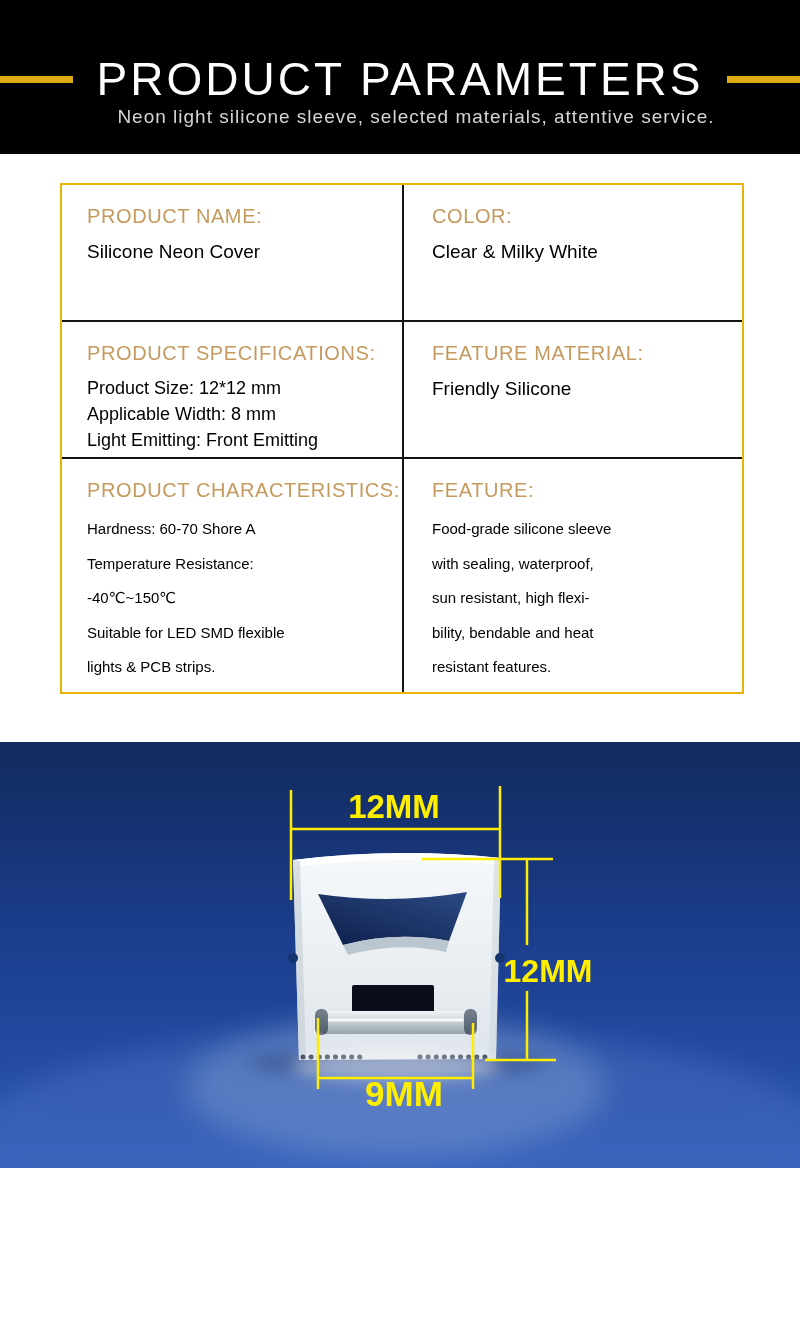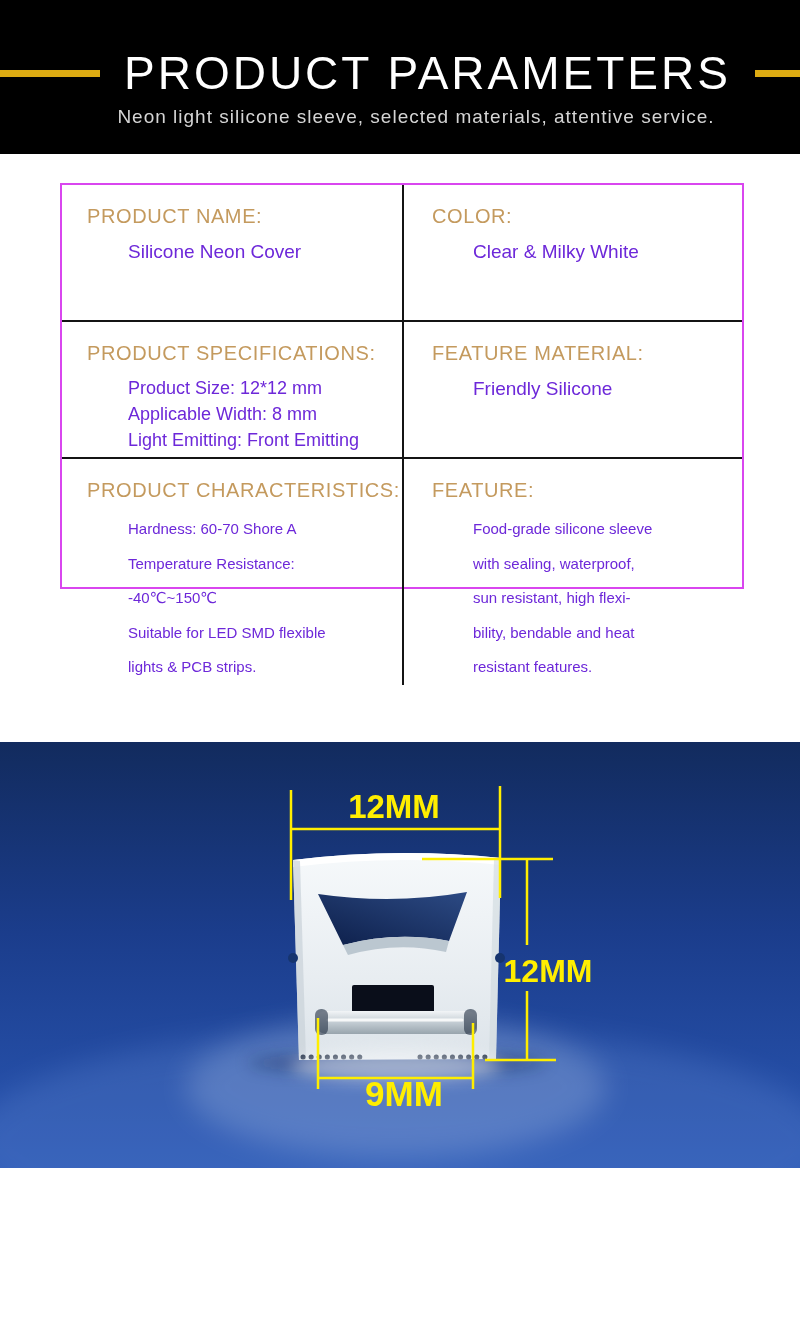--- a/index.html
+++ b/index.html
@@ -12,22 +12,22 @@
     overflow: hidden;
   }
 
   
   .page-header {
     position: absolute; left: 0; top: 0;
     width: 800px; height: 154px;
     background: #000000;
   }
   .title-row {
-    position: absolute; left: 0; top: 50px; width: 800px;
-    display: flex; align-items: center; justify-content: flex-start; gap: 24px;
+    position: absolute; left: 0; top: 56px; width: 800px;
+    display: flex; align-items: center; justify-content: center; gap: 24px;
   }
   .title-dash {
     width: 100px; height: 7px; background: #ddab12; flex: 0 0 auto;
   }
   .page-title {
     color: #ffffff;
     font-size: 46px;
     letter-spacing: 3px;
     white-space: nowrap;
     line-height: 1;
@@ -37,39 +37,39 @@
     text-align: center;
     color: #d5d5d5;
     font-size: 19px;
     letter-spacing: 1px;
     margin-left: 16px;
   }
 
   
   .param-table {
     position: absolute; left: 60px; top: 183px;
-    width: 684px; height: 406px;
-    border: 2px solid #d946ef;
+    width: 684px; height: 511px;
+    border: 2px solid #eab308;
     display: grid;
     grid-template-columns: 340px 1fr;
     grid-template-rows: 137px 137px auto;
     background: #ffffff;
   }
   .cell { padding: 18px 10px 0 25px; }
   .cell.right-col { padding-left: 28px; border-left: 2px solid #141414; }
   .cell.rb { border-bottom: 2px solid #141414; }
   .cell-heading {
     color: #c49a5e;
     font-size: 20px;
     letter-spacing: 0.6px;
     line-height: 26px;
     margin-bottom: 9px;
     white-space: nowrap;
   }
-  .cell-line { color: #6d28d9; font-size: 19px; line-height: 27px; white-space: nowrap; margin-left: 41px; }
+  .cell-line { color: #000000; font-size: 19px; line-height: 27px; white-space: nowrap; }
   .row2 .cell-line { font-size: 18px; line-height: 26px; }
   .row3 .cell-line { font-size: 15px; line-height: 34.5px; }
 
   
   .photo-section {
     position: absolute; left: 0; top: 742px;
     width: 800px; height: 435px;
   }
   .photo-section svg { display: block; }
   .dim-label {

